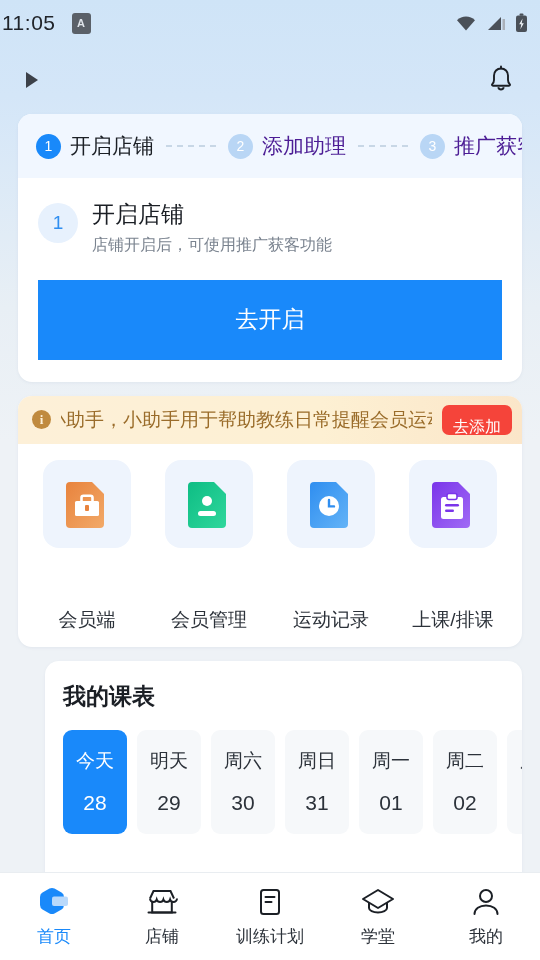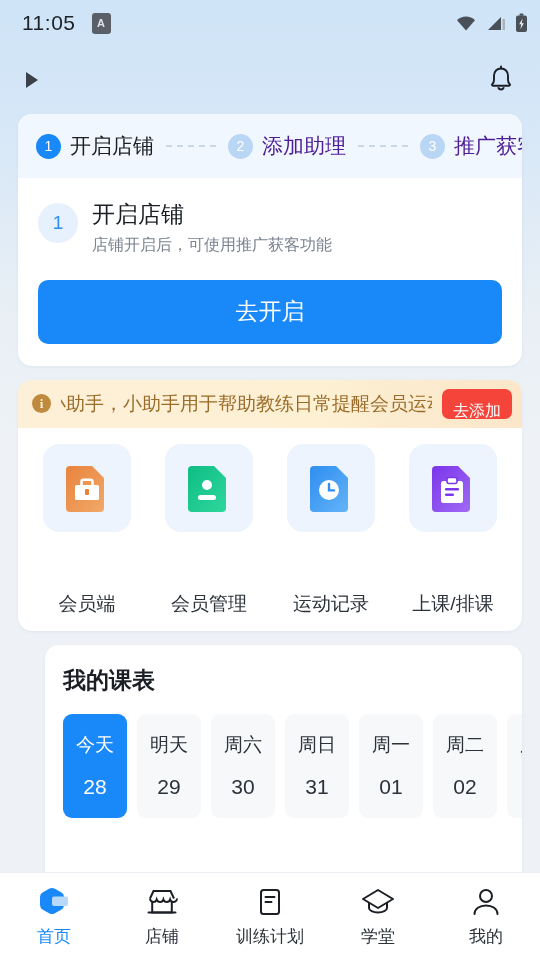--- a/index.html
+++ b/index.html
@@ -11,21 +11,21 @@
   }
   .phone {
     position: relative;
     width: 540px; height: 960px;
     background: linear-gradient(#cfe4f7 0%, #d4e6f8 10%, #e8eff5 32%, #eef2f6 46%, #eef2f6 100%);
   }
 
   
   .statusbar {
     height: 46px; display: flex; align-items: center;
-    padding: 0 22px; position: relative;
+    padding: 0 2px; position: relative;
   }
   .clock { font-size: 21px; color: #20242a; letter-spacing: .5px; }
   .appbadge {
     margin-left: 16px; width: 19px; height: 21px; border-radius: 3px;
     background: #5a6068; color: #dfe4ea; font-size: 11px;
     display: flex; align-items: center; justify-content: center;
     font-weight: bold;
   }
   .status-right {
     position: absolute; right: 12px; top: 0; height: 46px;
@@ -85,21 +85,21 @@
   .task-circle {
     width: 40px; height: 40px; border-radius: 50%;
     background: #e7f1fd; color: #2f8ef0;
     display: flex; align-items: center; justify-content: center;
     font-size: 19px; flex: none; margin-right: 14px; margin-top: 3px;
   }
   .task-title { font-size: 23px; color: #1b1f25; line-height: 1.25; }
   .task-sub { font-size: 16px; color: #7a838f; margin-top: 6px; }
   .cta {
     display: block; width: calc(100% - 40px); margin: 24px 20px 22px 20px;
-    height: 64px; border: none; border-radius: 10px;
+    height: 80px; border: none; border-radius: 0;
     background: #1989fa; color: #fff; font-size: 23px;
     font-family: Liberation Serif, serif; cursor: pointer;
   }
 
   
   .tools-card {
     margin: 0 18px 14px 18px;
     border-radius: 14px;
     background: #fff;
     box-shadow: 0 1px 3px rgba(120,140,170,.10);

